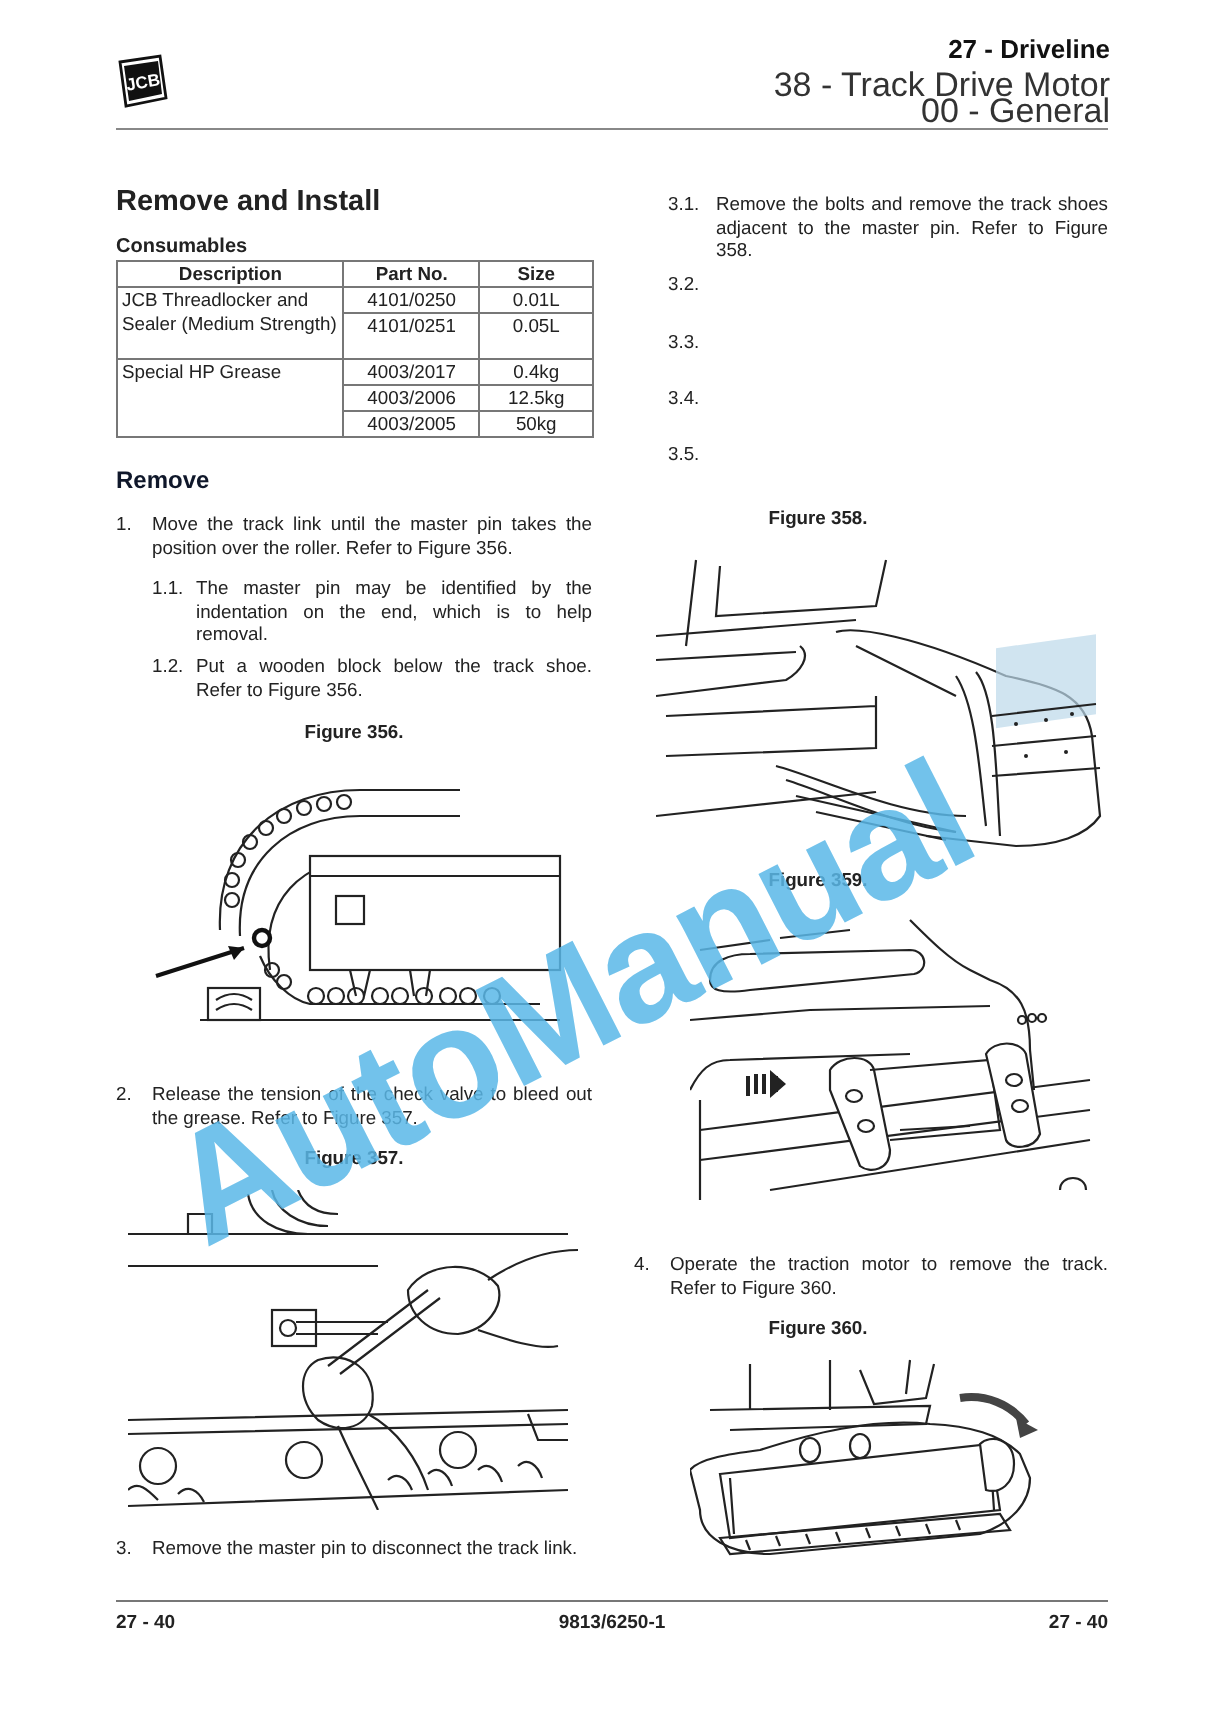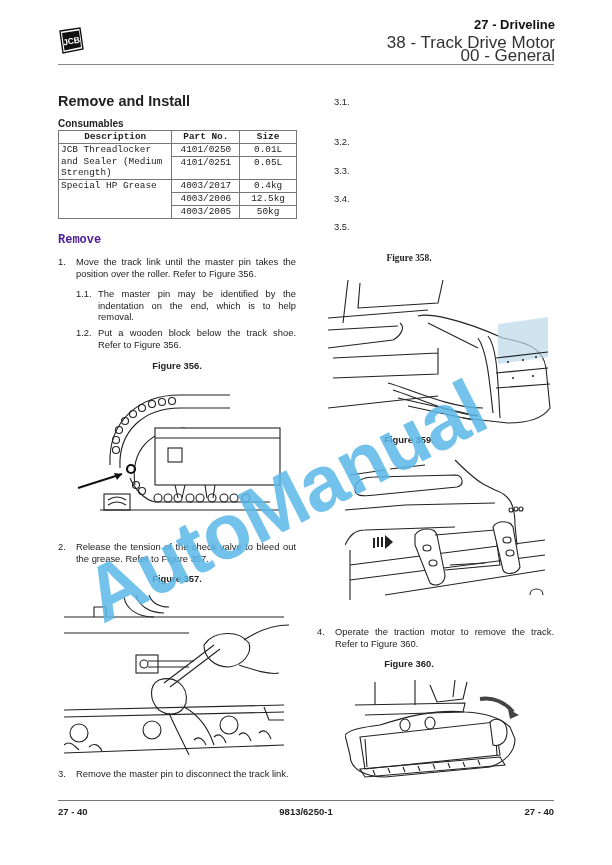--- a/index.html
+++ b/index.html
@@ -7,25 +7,25 @@
          font-family:"Liberation Sans", sans-serif; color:#222; }
   .abs { position:absolute; }
   .logo { left:58px; top:27px; width:24px; height:26px; }
   .hdr-title { right:57px; top:17px; font-size:13px; font-weight:bold; text-align:right; color:#111; }
   .hdr-sub { right:57px; top:36px; font-size:17px; text-align:right; color:#333; line-height:13px; }
   .hdr-rule { left:58px; top:64px; width:496px; height:1px; background:#888; }
   .ftr-rule { left:58px; top:800px; width:496px; height:1px; background:#777; }
   .ftr { top:806px; font-size:9.5px; font-weight:bold; color:#222; }
   h1 { position:absolute; left:58px; top:93px; margin:0; font-size:14.5px; font-weight:bold; color:#222; }
   .consum { left:58px; top:118px; font-size:10px; font-weight:bold; }
-  table.cons { position:absolute; left:58px; top:130px; width:239px; border-collapse:collapse; font-size:9.4px; color:#222;font-family:Liberation Mono, monospace; }
+  table.cons { position:absolute; left:58px; top:130px; width:239px; border-collapse:collapse; font-size:9.4px; color:#222; }
   table.cons th, table.cons td { border:1px solid #777; padding:0 2px; line-height:11.5px; vertical-align:top; }
   table.cons th { font-weight:bold; text-align:center; height:12px; }
   table.cons td.c { text-align:center; }
-  h2 { position:absolute; left:58px; top:233px; margin:0; font-size:12px; font-weight:bold; color:#4c1d95;font-family:Liberation Mono, monospace; }
+  h2 { position:absolute; left:58px; top:233px; margin:0; font-size:12px; font-weight:bold; color:#0f172a; }
   .step { font-size:9.4px; line-height:11.6px; color:#222; text-align:justify; }
   .num { position:absolute; left:0; top:0; }
   .txt { display:block; }
   .figcap { font-size:9.4px; font-weight:bold; text-align:center; color:#222; }
   .watermark { left:60px; top:410px; font-size:78px; font-weight:bold; color:#5ab8e8; opacity:0.85;
                transform:rotate(-27deg); transform-origin:0 0; letter-spacing:-1px; white-space:nowrap; pointer-events:none; }
   svg .ln { stroke:#222; stroke-width:1.1; fill:none; }
   svg .lnw { stroke:#222; stroke-width:1.1; fill:#fff; }
 </style>
 </head>
@@ -176,34 +176,35 @@
   </svg>
 </div>
 
 <div class="abs step" style="left:58px; top:768px; width:238px;">
   <span class="num">3.</span>
   <span class="txt" style="margin-left:18px;">Remove the master pin to disconnect the track link.</span>
 </div>
 
 <div class="abs step" style="left:334px; top:96px; width:220px;">
   <span class="num">3.1.</span>
+  <span class="txt" style="margin-left:24px;">Remove the bolts and remove the track shoes adjacent to the master pin. Refer to Figure 358.</span>
 </div>
 <div class="abs step" style="left:334px; top:136px; width:220px;">
   <span class="num">3.2.</span>
 </div>
 <div class="abs step" style="left:334px; top:165px; width:220px;">
   <span class="num">3.3.</span>
 </div>
 <div class="abs step" style="left:334px; top:193px; width:220px;">
   <span class="num">3.4.</span>
 </div>
 <div class="abs step" style="left:334px; top:221px; width:220px;">
   <span class="num">3.5.</span>
 </div>
-<div class="abs figcap" style="left:334px; top:253px; width:150px;font-family:Liberation Serif, serif;">Figure 358.</div>
+<div class="abs figcap" style="left:334px; top:253px; width:150px;">Figure 358.</div>
 
 <div class="abs" style="left:328px; top:278px; width:230px; height:150px;">
   <svg width="230" height="150" viewBox="0 0 230 150">
     <path class="ln" d="M20,2 L15,45 M32,5 L30,30 L110,25 L115,2"></path>
     <path class="ln" d="M0,40 L100,32 M0,52 L70,48 M0,70 L65,62 C72,58 78,50 72,45"></path>
     <path class="ln" d="M5,80 L110,75 M5,100 L110,96 L110,70"></path>
     <path class="ln" d="M0,130 L110,118"></path>
     <path class="ln" d="M90,38 C100,35 130,40 175,60 C200,65 215,70 218,90 L222,130 C215,140 200,145 180,145 L135,140"></path>
     <path class="ln" d="M100,45 L150,70 M150,60 C160,75 162,110 165,135 M160,58 C170,70 170,110 172,140"></path>
     <path class="ln" d="M60,105 C80,110 120,130 155,130 M65,112 C85,118 120,135 150,138"></path>

